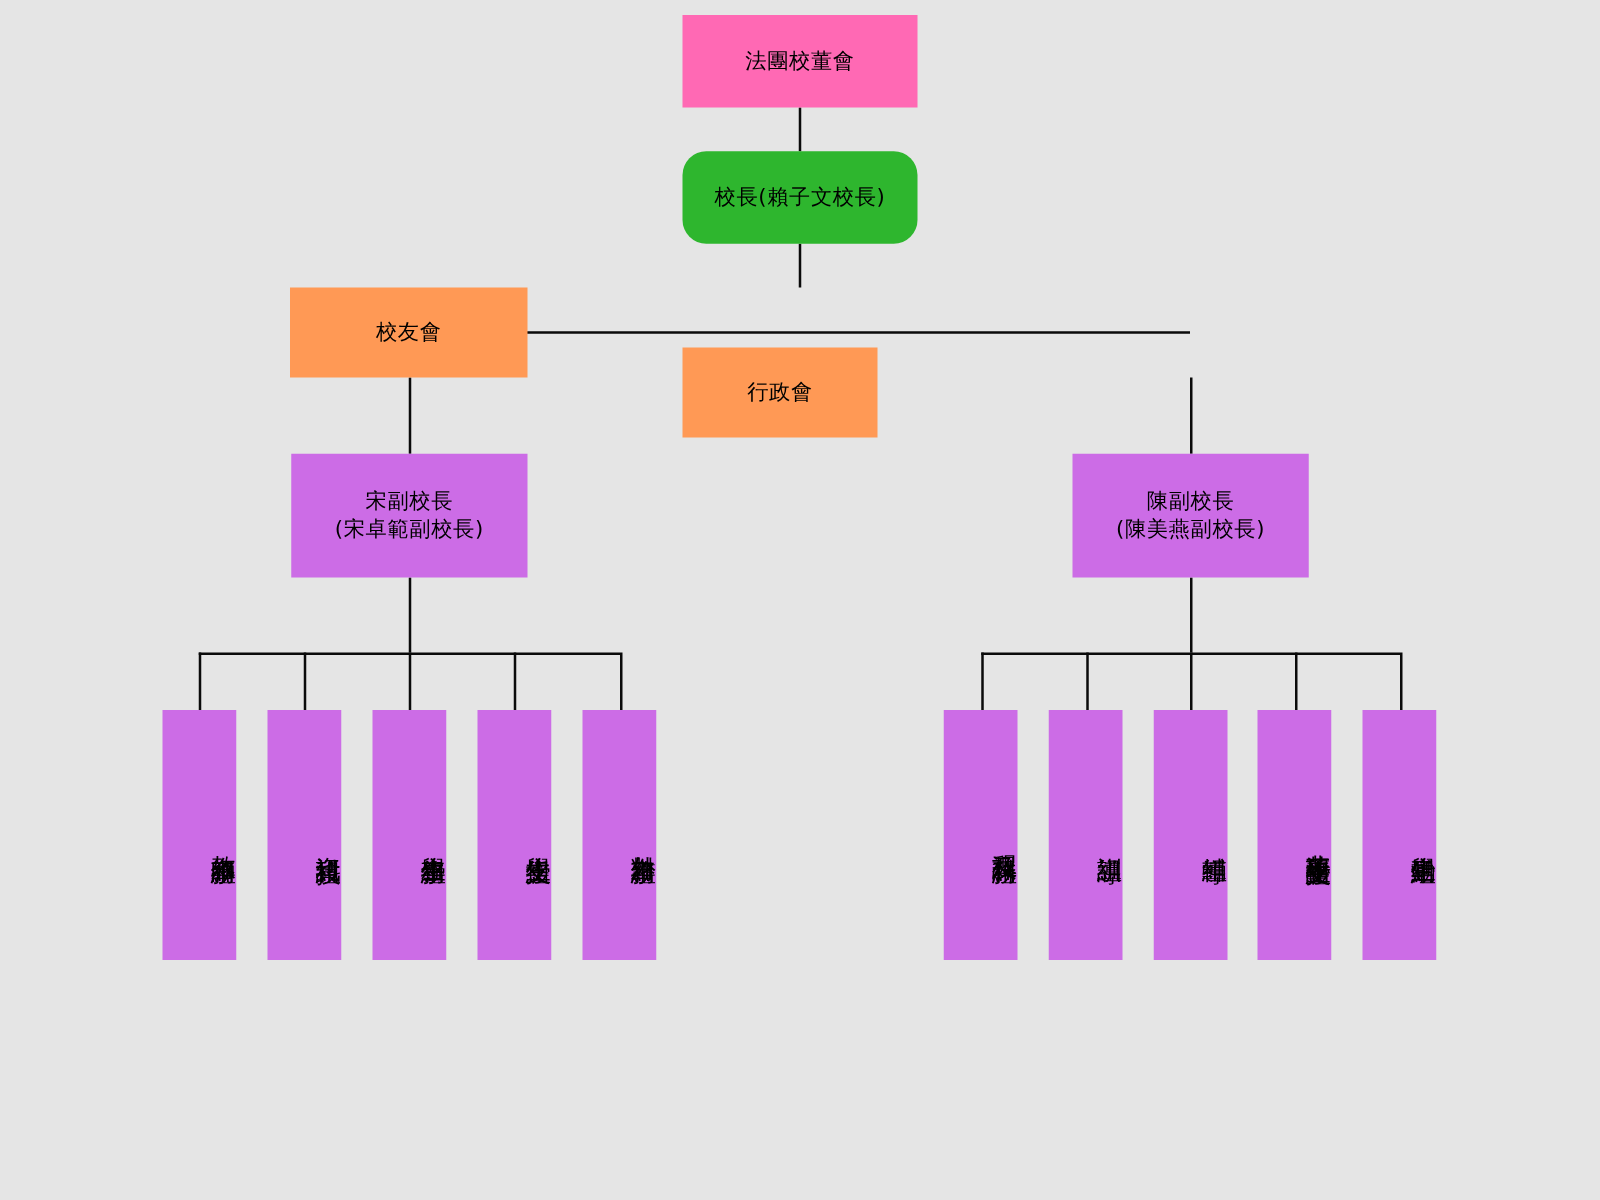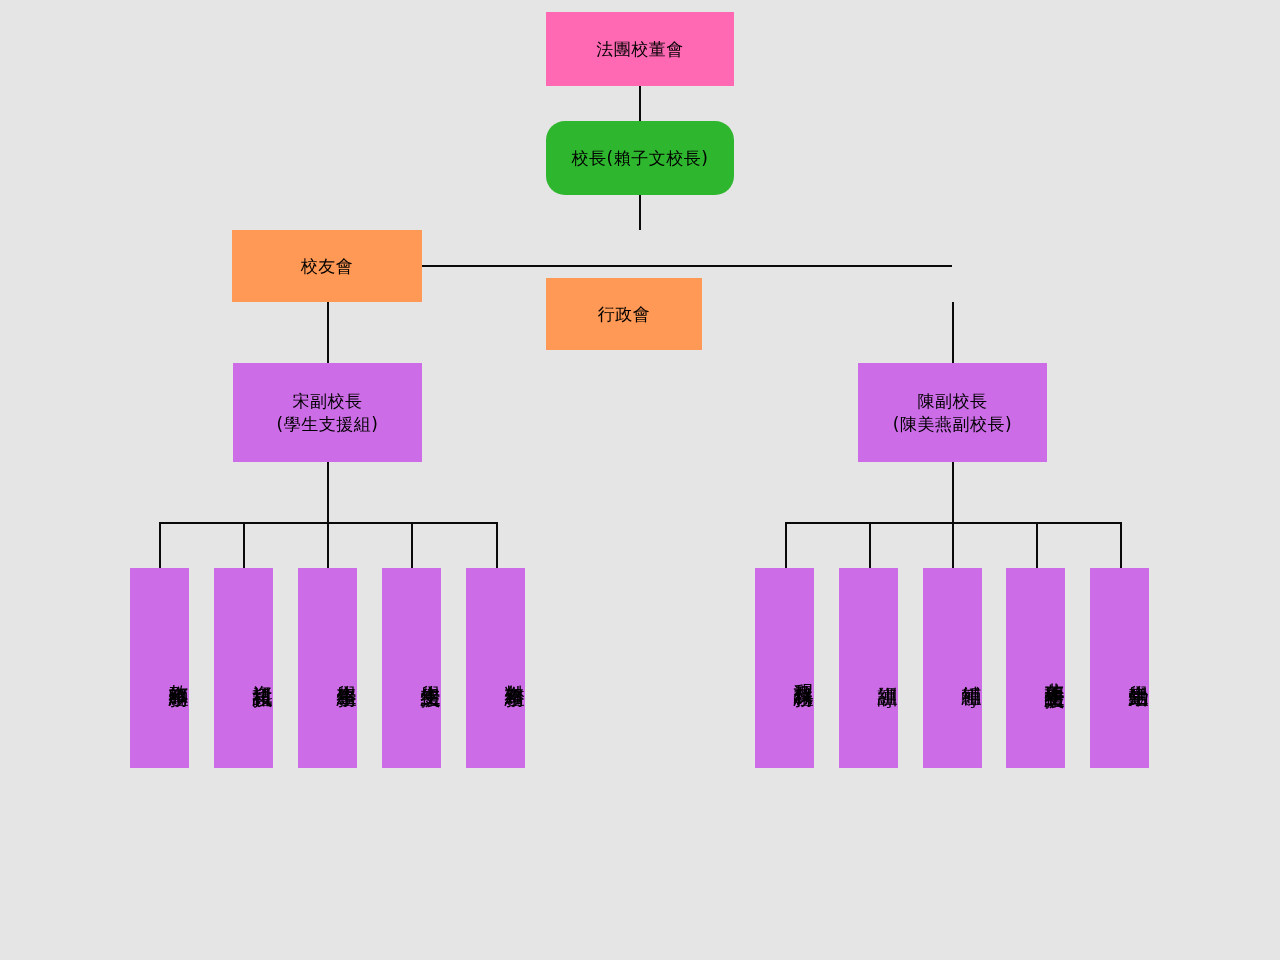--- a/index.html
+++ b/index.html
@@ -91,21 +91,21 @@
   <div class="node board" style="left:546px; top:12px; width:188px; height:74px;">法團校董會</div>
 
   <div class="node principal" style="left:546px; top:121px; width:188px; height:74px;border-radius:19px;">校長(賴子文校長)</div>
 
   <div class="node council" style="left:232px; top:230px; width:190px; height:72px;">校友會</div>
 
   <div class="node council" style="left:546px; top:230px; width:156px; height:72px;margin-top:48px;">行政會</div>
 
 
   <div class="node vice" style="left:233px; top:363px; width:189px; height:99px;">宋副校長
-(學生支援組)</div>
+(宋卓範副校長)</div>
 
   <div class="node vice" style="left:858px; top:363px; width:189px; height:99px;text-align:center;">陳副校長
 (陳美燕副校長)</div>
 
   <div class="node team" style="left:130px; top:568px; width:59px; height:200px;">教師事務組</div>
   <div class="node team" style="left:214px; top:568px; width:59px; height:200px;">資訊科技組</div>
   <div class="node team" style="left:298px; top:568px; width:59px; height:200px;">學生事務組</div>
   <div class="node team" style="left:382px; top:568px; width:59px; height:200px;">學生支援組</div>
   <div class="node team" style="left:466px; top:568px; width:59px; height:200px;">對外事務組</div>
 

